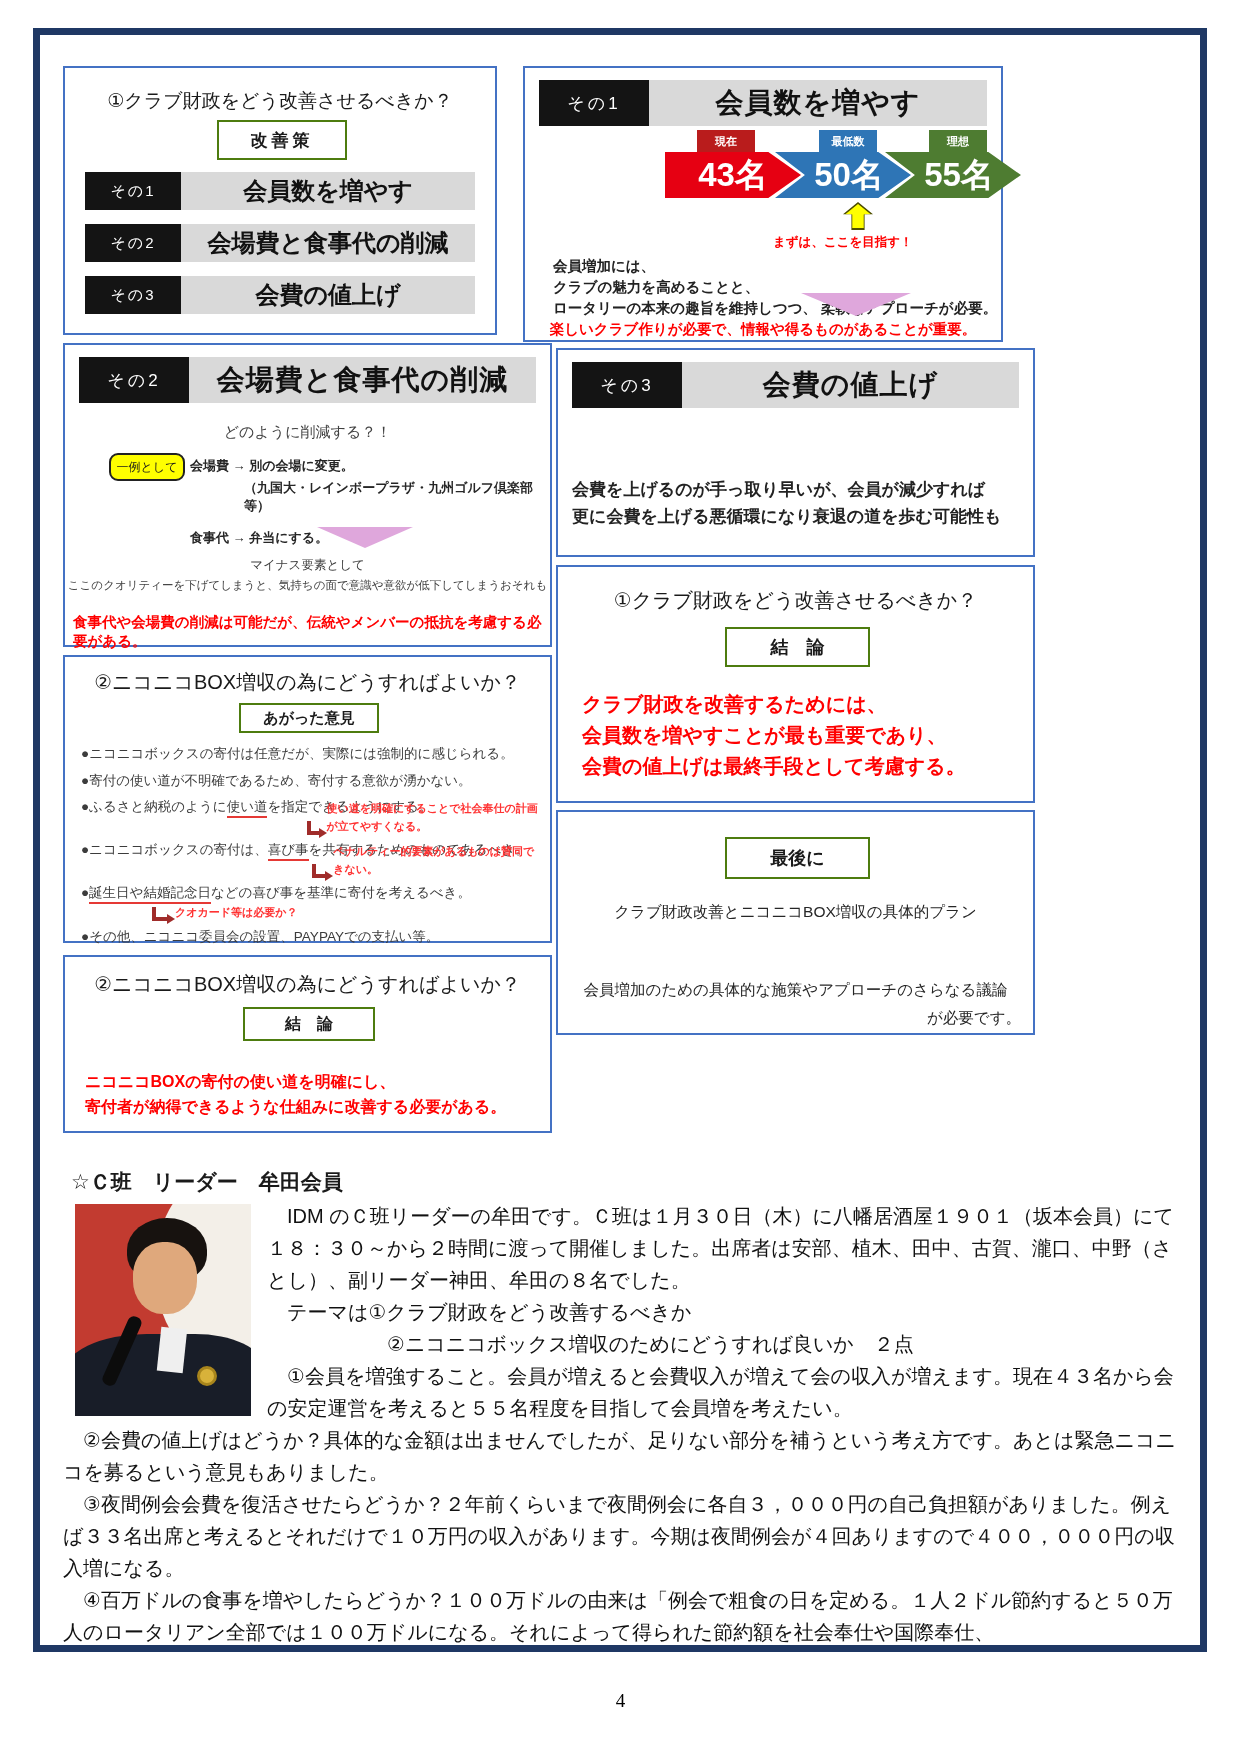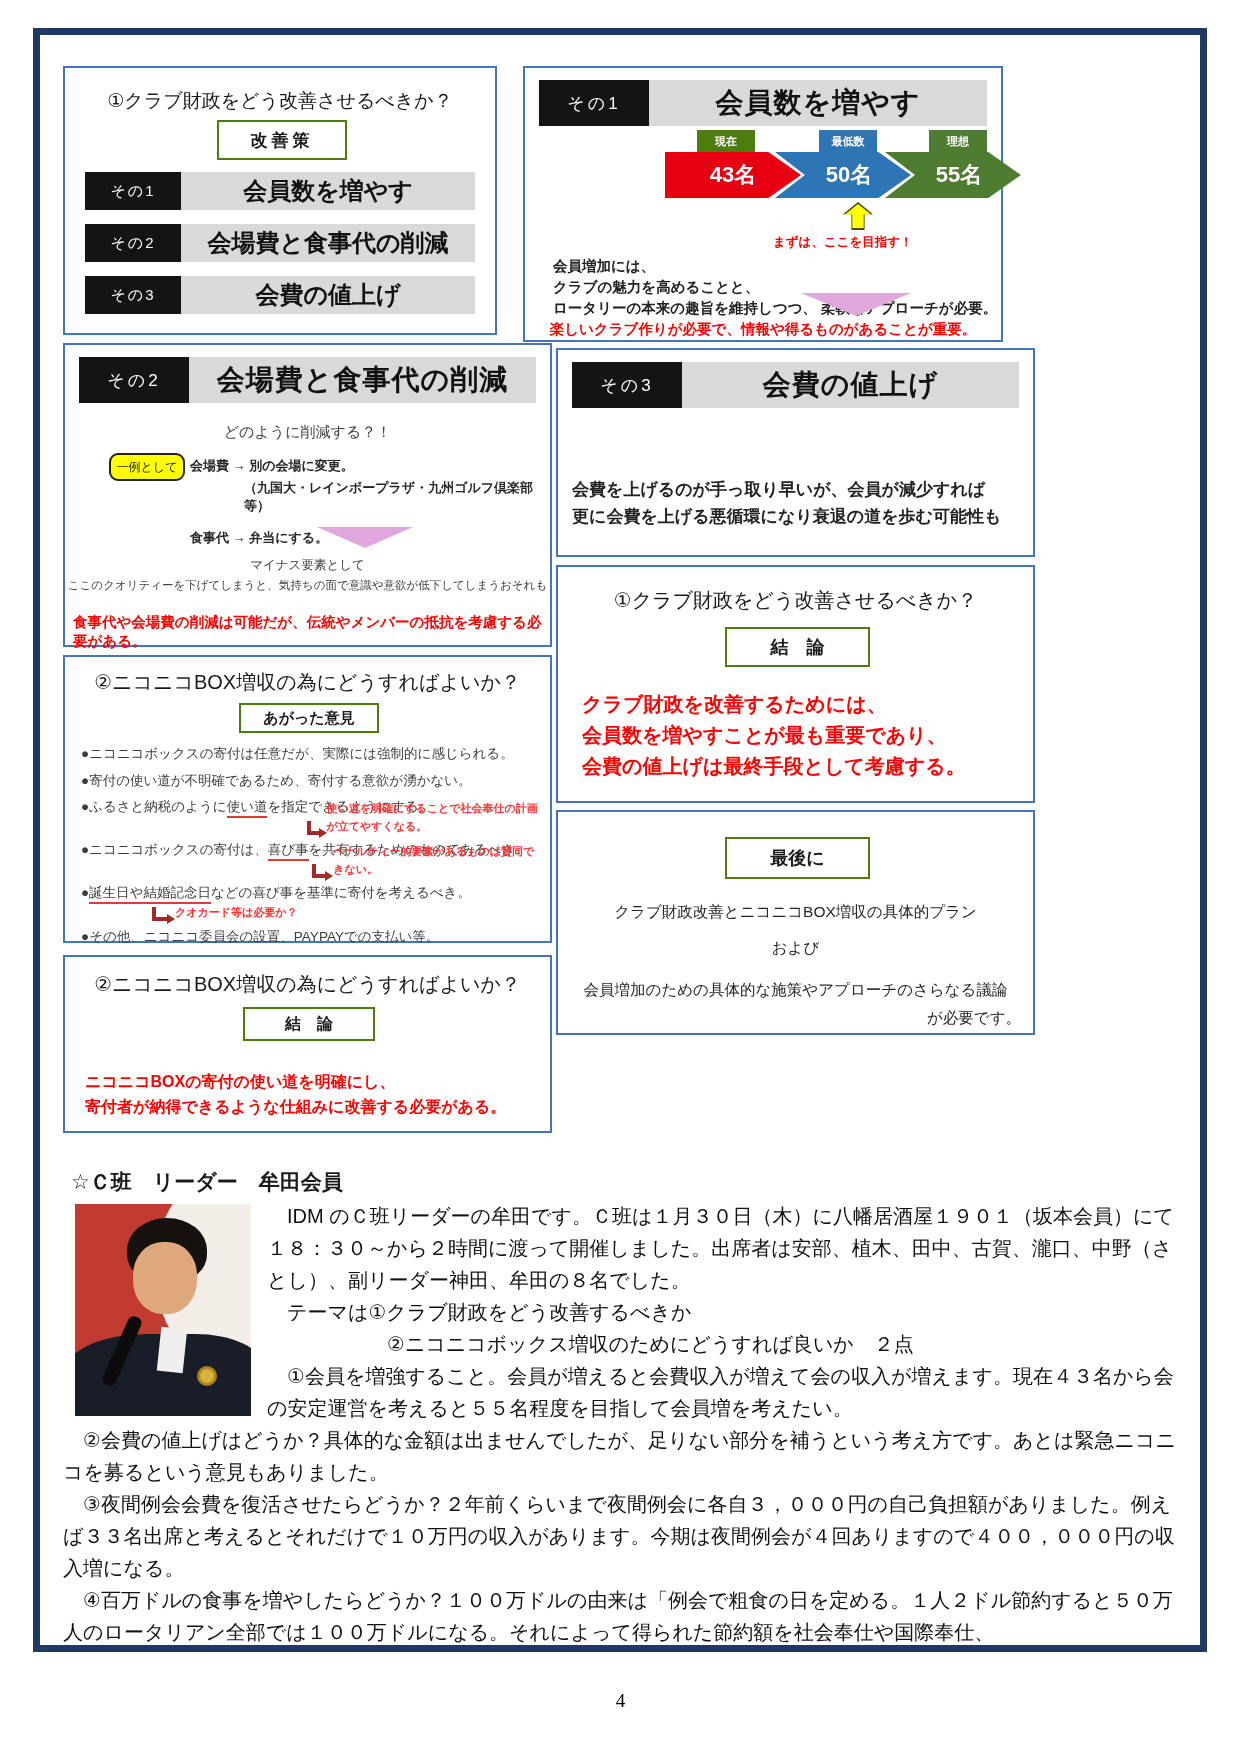--- a/index.html
+++ b/index.html
@@ -24,21 +24,21 @@
            display:flex;align-items:center;justify-content:center;}
   .m-bar{flex:1;background:#d9d9d9;font-size:24px;font-weight:bold;display:flex;
          align-items:center;justify-content:center;color:#111;}
   
   .arrows{position:absolute;left:140px;top:62px;display:flex;}
   .arrow-wrap{position:relative;width:136px;height:74px;}
   .arrow-wrap.overlap{margin-left:-26px;}
   .flag{position:absolute;top:0;width:58px;height:23px;color:#fff;font-size:11px;
         font-weight:bold;display:flex;align-items:center;justify-content:center;}
   .arrow-body{position:absolute;top:22px;left:0;width:136px;height:46px;color:#fff;
-              font-weight:bold;font-size:22px;display:flex;align-items:center;justify-content:center;}
+              font-weight:bold;font-size:33px;display:flex;align-items:center;justify-content:center;}
   .arrow-first{clip-path:polygon(0 0,76% 0,100% 50%,76% 100%,0 100%);}
   .arrow-next{clip-path:polygon(0 0,76% 0,100% 50%,76% 100%,0 100%,22% 50%);padding-left:12px;box-sizing:border-box;}
   .up-arrow{position:absolute;width:30px;height:28px;background:#4d4d00;
             clip-path:polygon(50% 0,100% 44%,72% 44%,72% 100%,28% 100%,28% 44%,0 44%);}
   .up-arrow-in{position:absolute;left:2px;top:2px;right:2px;bottom:2px;background:#ffff00;
             clip-path:polygon(50% 0,100% 44%,72% 44%,72% 100%,28% 100%,28% 44%,0 44%);}
   .tri{clip-path:polygon(0 0,100% 0,50% 100%);background:#dfa7dc;position:absolute;}
   
   .bullets{position:absolute;left:16px;right:10px;top:88px;font-size:13.5px;color:#3c3c3c;line-height:18px;}
   .bullet{margin-bottom:9px;}
@@ -94,21 +94,21 @@
     </div>
   </div>
 
   <div class="panel" style="left:523px;top:66px;width:480px;height:276px;">
     <div class="hdr">
       <div class="hdr-label">その1</div>
       <div class="hdr-bar">会員数を増やす</div>
     </div>
     <div class="arrows">
       <div class="arrow-wrap">
-        <div class="flag" style="left:32px;background:#4d7c0f;">現在</div>
+        <div class="flag" style="left:32px;background:#b91c1c;">現在</div>
         <div class="arrow-body arrow-first" style="background:#e60012;">43名</div>
       </div>
       <div class="arrow-wrap overlap">
         <div class="flag" style="left:44px;background:#2e75b6;">最低数</div>
         <div class="arrow-body arrow-next" style="background:#2e75b6;">50名</div>
       </div>
       <div class="arrow-wrap overlap">
         <div class="flag" style="left:44px;background:#4e7c31;">理想</div>
         <div class="arrow-body arrow-next" style="background:#4e7c31;">55名</div>
       </div>
@@ -161,21 +161,20 @@
     <div class="redtxt" style="position:absolute;left:24px;top:122px;font-size:20px;line-height:31px;">
       <div>クラブ財政を改善するためには、</div>
       <div>会員数を増やすことが最も重要であり、</div>
       <div>会費の値上げは最終手段として考慮する。</div>
     </div>
   </div>
 
   <div class="panel" style="left:556px;top:810px;width:479px;height:225px;">
     <div class="outline-badge" style="position:absolute;left:167px;top:25px;width:145px;height:42px;font-size:18px;">最後に</div>
     <div style="position:absolute;left:0;right:0;top:90px;text-align:center;font-size:15.5px;color:#262626;font-weight:500;">クラブ財政改善とニコニコBOX増収の具体的プラン</div>
-    <div style="position:absolute;left:0;right:0;top:126px;text-align:center;font-size:15.5px;color:#262626;font-weight:500;">および</div>
     <div style="position:absolute;left:0;right:0;top:168px;text-align:center;font-size:15.5px;color:#262626;font-weight:500;">会員増加のための具体的な施策やアプローチのさらなる議論</div>
     <div style="position:absolute;left:0;right:12px;top:196px;text-align:right;font-size:15.5px;color:#262626;font-weight:500;">が必要です。</div>
   </div>
 
   <div class="panel" style="left:63px;top:655px;width:489px;height:288px;">
     <div class="panel-title" style="margin-top:12px;font-size:20px;">②ニコニコBOX増収の為にどうすればよいか？</div>
     <div class="outline-badge" style="position:absolute;left:174px;top:46px;width:140px;height:30px;font-size:15px;">あがった意見</div>
     <div class="bullets">
       <div class="bullet"><span>●ニコニコボックスの寄付は任意だが、実際には強制的に感じられる。</span></div>
       <div class="bullet"><span>●寄付の使い道が不明確であるため、寄付する意欲が湧かない。</span></div>

